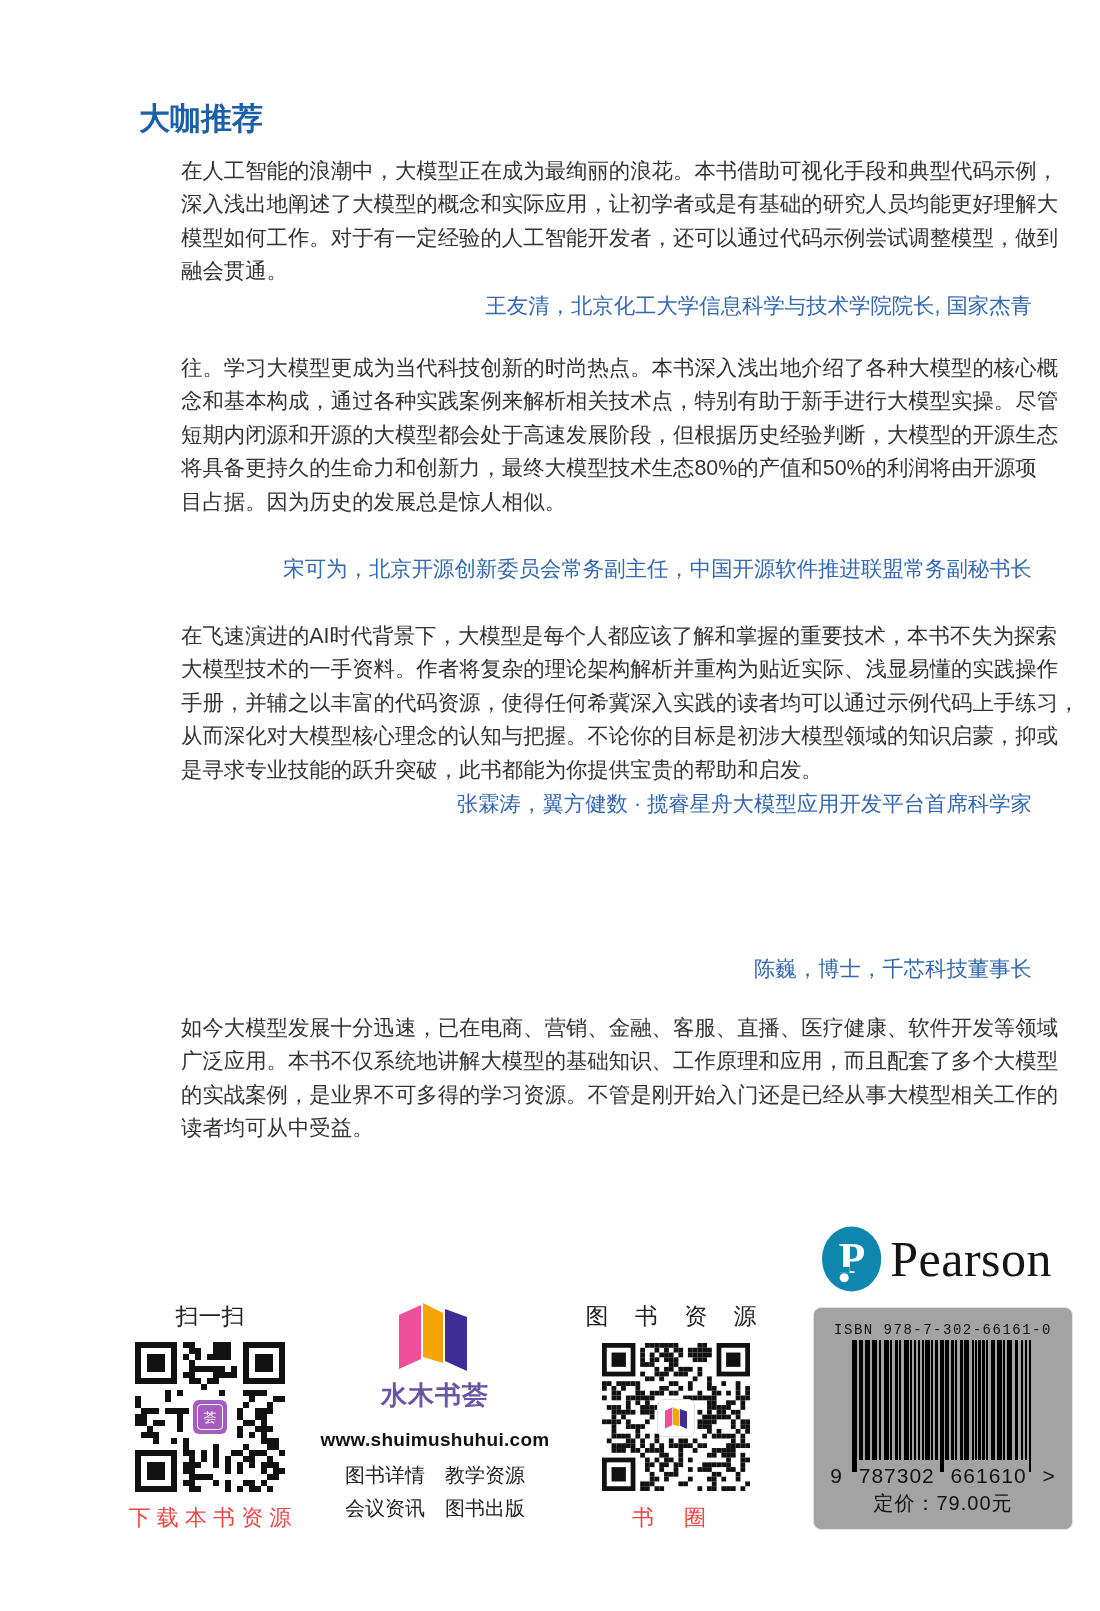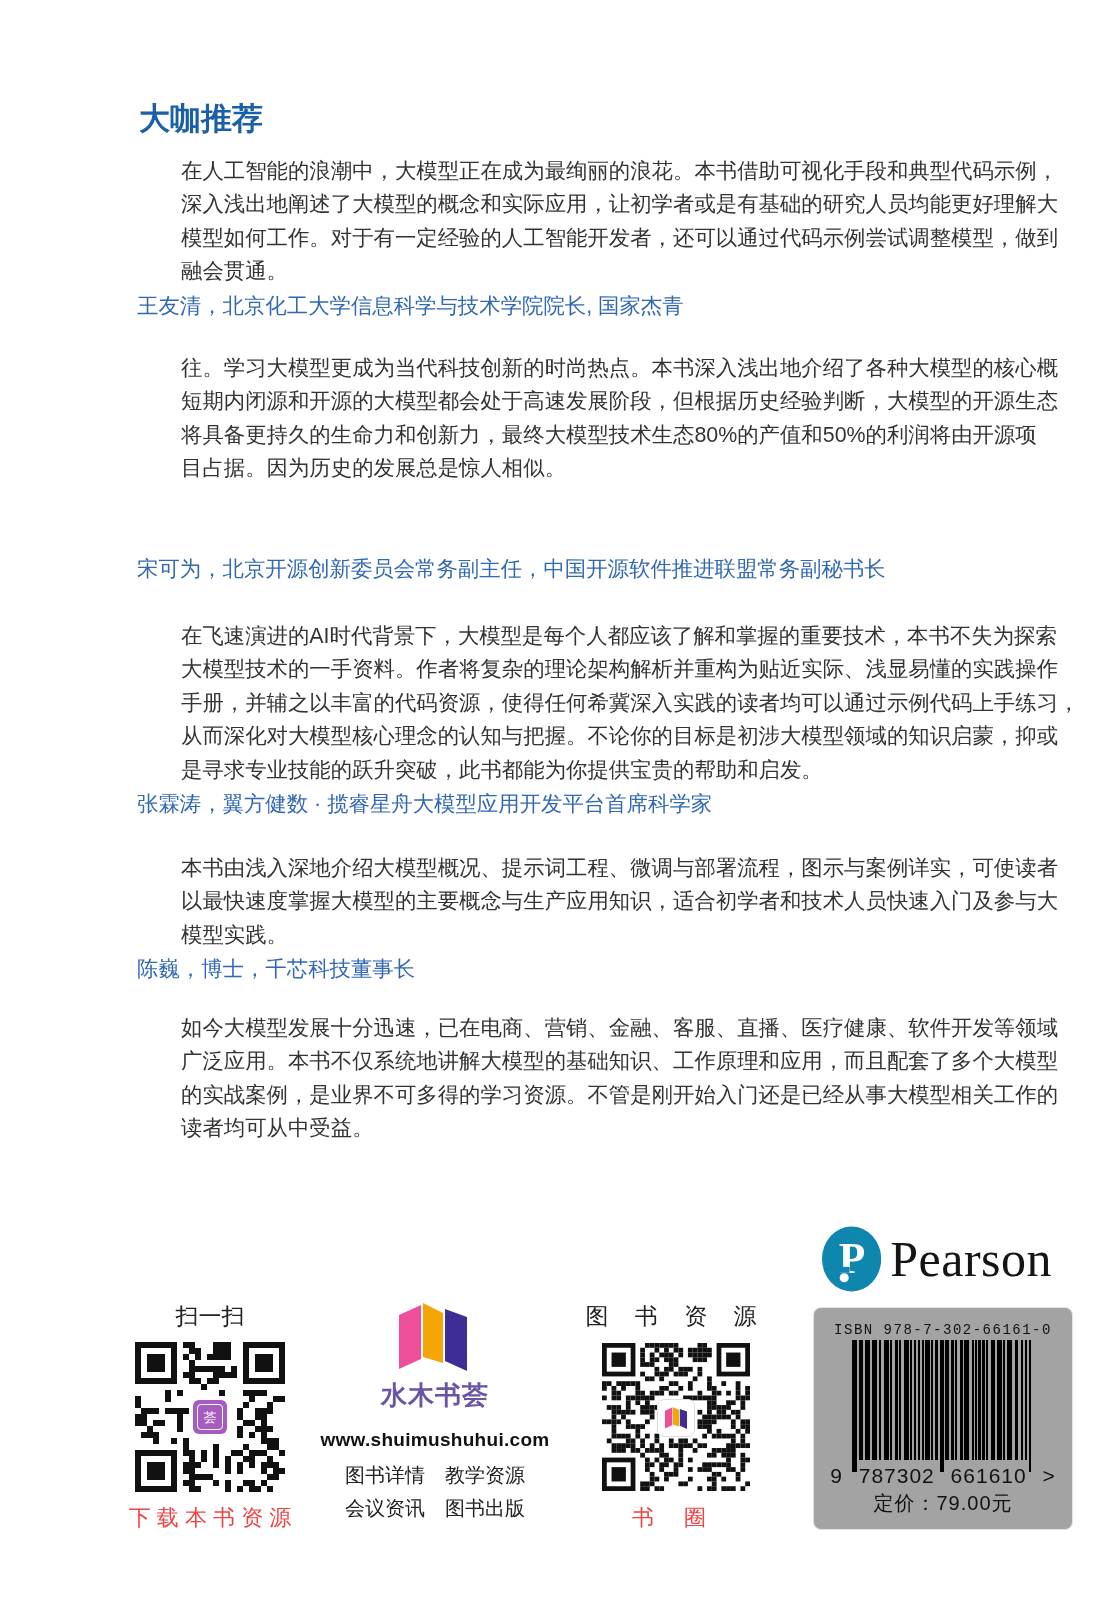--- a/index.html
+++ b/index.html
@@ -12,21 +12,21 @@
     --shuimu_purple:#6a55a4;
     --seal_purple:#a55bbf;
   }
   html,body{margin:0;padding:0;background:#fff;}
   .page{position:relative;width:1100px;height:1611px;background:#ffffff;overflow:hidden;
         font-family:"Liberation Sans","DejaVu Sans",sans-serif;color:#333;}
   .abs{position:absolute;}
   .page-title{left:139px;top:98px;font-size:31px;font-weight:bold;color:var(--title_blue);letter-spacing:0px;}
   .para{left:137px;width:895px;}
   .para .ln{height:33.4px;line-height:33.4px;font-size:21.4px;color:#333;white-space:nowrap;margin-left:44px;}
-  .attr{left:137px;width:895px;height:33px;line-height:33px;text-align:left;
+  .attr{left:137px;width:895px;height:33px;line-height:33px;text-align:right;
         font-size:21.4px;color:var(--attr_blue);white-space:nowrap;}
   
   .pearson{left:822px;top:1224px;width:230px;height:70px;display:flex;align-items:center;}
   .pearson-word{font-family:"Liberation Serif","DejaVu Serif",serif;font-size:50px;color:#151515;
                 margin-left:9px;letter-spacing:0.5px;line-height:66px;}
   
   .isbnbox{left:813px;top:1307px;width:260px;height:223px;background:#a3a3a3;border:1px solid #e2e2e2;
            border-radius:8px;box-sizing:border-box;text-align:center;}
   .isbn-label{margin-top:14px;font-family:"Liberation Mono","DejaVu Sans Mono",monospace;
               font-size:14px;letter-spacing:1.5px;color:#111;white-space:nowrap;}
@@ -59,40 +59,36 @@
   <div class="abs para" style="top:155px">
     <div class="ln">在人工智能的浪潮中，大模型正在成为最绚丽的浪花。本书借助可视化手段和典型代码示例，</div>
     <div class="ln">深入浅出地阐述了大模型的概念和实际应用，让初学者或是有基础的研究人员均能更好理解大</div>
     <div class="ln">模型如何工作。对于有一定经验的人工智能开发者，还可以通过代码示例尝试调整模型，做到</div>
     <div class="ln">融会贯通。</div>
   </div>
   <div class="abs attr" style="top:290px">王友清，北京化工大学信息科学与技术学院院长, 国家杰青</div>
 
   <div class="abs para" style="top:352px">
     <div class="ln">往。学习大模型更成为当代科技创新的时尚热点。本书深入浅出地介绍了各种大模型的核心概</div>
+    <div class="ln">念和基本构成，通过各种实践案例来解析相关技术点，特别有助于新手进行大模型实操。尽管</div>
     <div class="ln">短期内闭源和开源的大模型都会处于高速发展阶段，但根据历史经验判断，大模型的开源生态</div>
     <div class="ln">将具备更持久的生命力和创新力，最终大模型技术生态80%的产值和50%的利润将由开源项</div>
     <div class="ln">目占据。因为历史的发展总是惊人相似。</div>
   </div>
   <div class="abs attr" style="top:553px">宋可为，北京开源创新委员会常务副主任，中国开源软件推进联盟常务副秘书长</div>
 
   <div class="abs para" style="top:620px">
     <div class="ln">在飞速演进的AI时代背景下，大模型是每个人都应该了解和掌握的重要技术，本书不失为探索</div>
     <div class="ln">大模型技术的一手资料。作者将复杂的理论架构解析并重构为贴近实际、浅显易懂的实践操作</div>
     <div class="ln">手册，并辅之以丰富的代码资源，使得任何希冀深入实践的读者均可以通过示例代码上手练习，</div>
     <div class="ln">从而深化对大模型核心理念的认知与把握。不论你的目标是初涉大模型领域的知识启蒙，抑或</div>
     <div class="ln">是寻求专业技能的跃升突破，此书都能为你提供宝贵的帮助和启发。</div>
   </div>
   <div class="abs attr" style="top:788px">张霖涛，翼方健数 · 揽睿星舟大模型应用开发平台首席科学家</div>
 
-  <div class="abs para" style="top:852px">
-    <div class="ln">本书由浅入深地介绍大模型概况、提示词工程、微调与部署流程，图示与案例详实，可使读者</div>
-    <div class="ln">以最快速度掌握大模型的主要概念与生产应用知识，适合初学者和技术人员快速入门及参与大</div>
-    <div class="ln">模型实践。</div>
-  </div>
   <div class="abs attr" style="top:953px">陈巍，博士，千芯科技董事长</div>
 
   <div class="abs para" style="top:1012px">
     <div class="ln">如今大模型发展十分迅速，已在电商、营销、金融、客服、直播、医疗健康、软件开发等领域</div>
     <div class="ln">广泛应用。本书不仅系统地讲解大模型的基础知识、工作原理和应用，而且配套了多个大模型</div>
     <div class="ln">的实战案例，是业界不可多得的学习资源。不管是刚开始入门还是已经从事大模型相关工作的</div>
     <div class="ln">读者均可从中受益。</div>
   </div>
 
   <div class="abs pearson">

